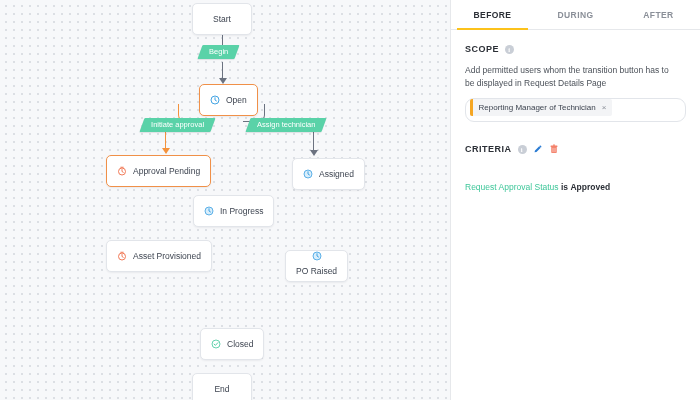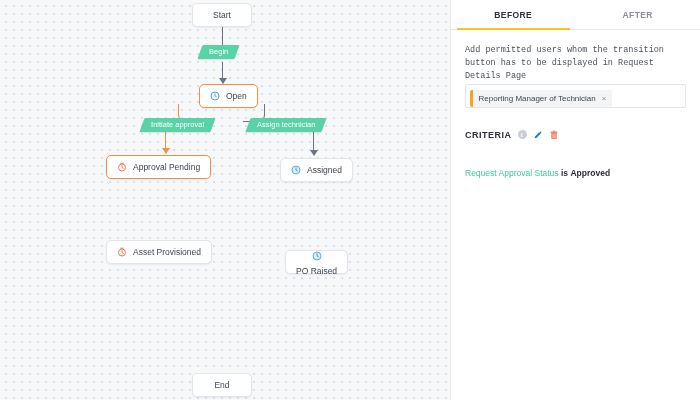--- a/index.html
+++ b/index.html
@@ -25,21 +25,21 @@
     background-size: 8px 8px;
     background-position: 2px 2px;
     overflow: hidden;
   }
 
   .node {
     position: absolute;
     display: flex;
     align-items: center;
     gap: 6px;
-    height: 24px;
+    height: 32px;
     padding: 0 10px;
     background: #ffffff;
     border: 1px solid #e2e5ea;
     border-radius: 5px;
     box-shadow: 0 1px 2px rgba(16,24,40,0.06);
     font-size: 8.5px;
     color: #3d4450;
     white-space: nowrap;
     line-height: 1;
   }
@@ -144,31 +144,30 @@
     font-size: 6.5px;
     line-height: 9px;
     text-align: center;
     font-weight: bold;
     font-family: "Liberation Serif", serif;
   }
   .sec-desc {
     font-size: 8.5px;
     line-height: 1.55;
     color: #4b5159;
-    margin: 0 0 0 0;
+    margin: 0 0 8px 0;
     max-width: 205px;
-    font-family: Liberation Mono, monospace;
   }
 
   .chip-box {
     border: 1px solid #e2e5ea;
-    border-radius: 2px;
+    border-radius: 9px;
     height: 24px;
     display: flex;
-    align-items: flex-end;
+    align-items: flex-start;
     padding: 0 4px;
     background: #fff;
   }
   .chip {
     display: flex;
     align-items: center;
     gap: 6px;
     height: 17px;
     background: #f3f4f6;
     border-radius: 2px;
@@ -234,30 +233,39 @@
       <span class="nicon">
         <svg viewBox="0 0 20 20" width="10" height="10">
             <circle cx="10" cy="11" r="7" fill="none" stroke="#ef6c45" stroke-width="1.8"></circle>
             <path d="M10 7v4l2.5 1.6" fill="none" stroke="#ef6c45" stroke-width="1.8" stroke-linecap="round"></path>
             <path d="M7.5 2.5h5" stroke="#ef6c45" stroke-width="1.8" stroke-linecap="round"></path>
           </svg>
       </span>
       <span class="node-label">Approval Pending</span>
     </div>
 
-    <div class="node" style="left:280px; top:158px;">
+    <div class="node" style="left:292px; top:158px;">
       <span class="nicon">
         <svg viewBox="0 0 20 20" width="10" height="10">
             <circle cx="10" cy="10" r="8" fill="#d9eefb" stroke="#2f9ae0" stroke-width="1.5"></circle>
             <path d="M10 5.5V10l3 2" fill="none" stroke="#2f9ae0" stroke-width="1.8" stroke-linecap="round"></path>
           </svg>
       </span>
       <span class="node-label">Assigned</span>
     </div>
 
+    <div class="node" style="left:193px; top:195px;">
+      <span class="nicon">
+        <svg viewBox="0 0 20 20" width="10" height="10">
+            <circle cx="10" cy="10" r="8" fill="#d9eefb" stroke="#2f9ae0" stroke-width="1.5"></circle>
+            <path d="M10 5.5V10l3 2" fill="none" stroke="#2f9ae0" stroke-width="1.8" stroke-linecap="round"></path>
+          </svg>
+      </span>
+      <span class="node-label">In Progress</span>
+    </div>
 
     <div class="node" style="left:106px; top:240px;">
       <span class="nicon">
         <svg viewBox="0 0 20 20" width="10" height="10">
             <circle cx="10" cy="11" r="7" fill="none" stroke="#ef6c45" stroke-width="1.8"></circle>
             <path d="M10 7v4l2.5 1.6" fill="none" stroke="#ef6c45" stroke-width="1.8" stroke-linecap="round"></path>
             <path d="M7.5 2.5h5" stroke="#ef6c45" stroke-width="1.8" stroke-linecap="round"></path>
           </svg>
       </span>
       <span class="node-label">Asset Provisioned</span>
@@ -266,39 +274,55 @@
     <div class="node" style="left:285px; top:250px;flex-direction:column;">
       <span class="nicon">
         <svg viewBox="0 0 20 20" width="10" height="10">
             <circle cx="10" cy="10" r="8" fill="#d9eefb" stroke="#2f9ae0" stroke-width="1.5"></circle>
             <path d="M10 5.5V10l3 2" fill="none" stroke="#2f9ae0" stroke-width="1.8" stroke-linecap="round"></path>
           </svg>
       </span>
       <span class="node-label">PO Raised</span>
     </div>
 
+    <div class="node" style="left:200px; top:328px;">
+      <span class="nicon">
+        <svg viewBox="0 0 20 20" width="10" height="10">
+            <circle cx="10" cy="10" r="8" fill="none" stroke="#3fc79a" stroke-width="1.6"></circle>
+            <path d="M6.2 10.2l2.6 2.5 5-5.3" fill="none" stroke="#3fc79a" stroke-width="1.8" stroke-linecap="round" stroke-linejoin="round"></path>
+          </svg>
+      </span>
+      <span class="node-label">Closed</span>
+    </div>
 
     <div class="node terminal" style="left:192px; top:373px; width:60px;">
       <span class="node-label">End</span>
     </div>
   </div>
 
   <div id="panel">
 
     <div class="tabs">
       <div class="tab active">
         <span>BEFORE</span>
       </div>
       <div class="tab">
+        <span>DURING</span>
+      </div>
+      <div class="tab">
         <span>AFTER</span>
       </div>
     </div>
 
     <div class="panel-body">
 
+      <div class="sec-head">
+        <span>SCOPE</span>
+        <span class="info-icon">i</span>
+      </div>
 
       <p class="sec-desc">Add permitted users whom the transition button has to be displayed in Request Details Page</p>
 
       <div class="chip-box">
         <span class="chip">
           <span class="chip-bar"></span>
           <span>Reporting Manager of Technician</span>
           <span class="chip-x">×</span>
         </span>
       </div>

